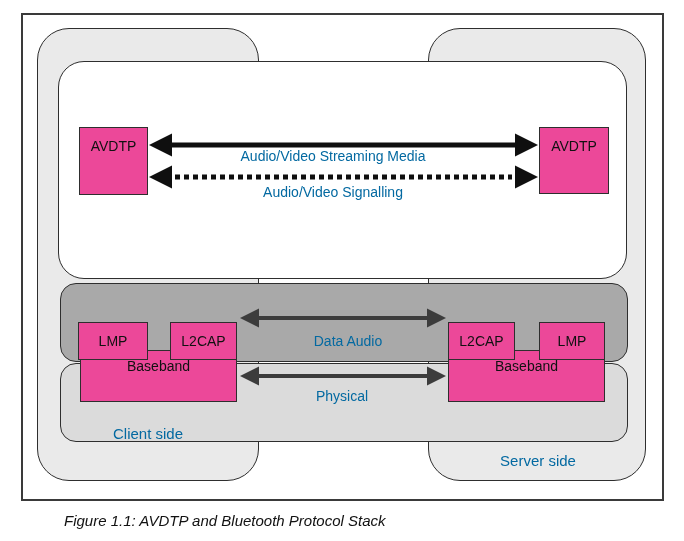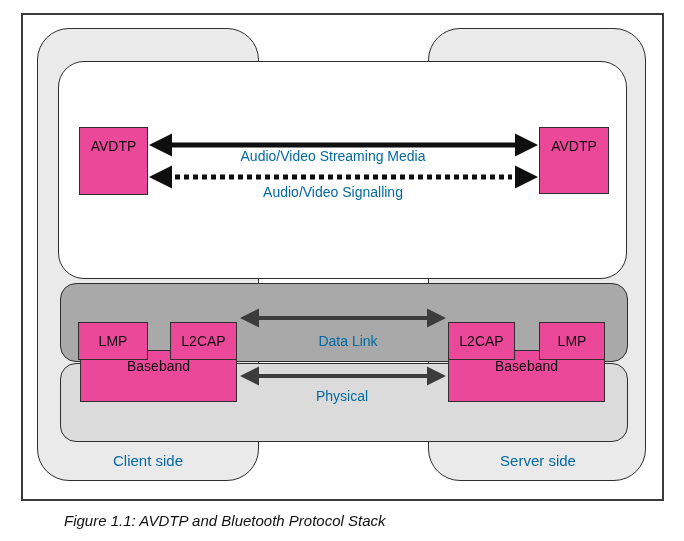--- a/index.html
+++ b/index.html
@@ -86,21 +86,21 @@
     color: #0369a1;
     white-space: nowrap;
     transform: translateX(-50%);
     line-height: 1;
   }
   .lbl.streaming  { left: 333px; top: 149px; }
   .lbl.signalling { left: 333px; top: 185px; }
   .lbl.datalink   { left: 348px; top: 334px; }
   .lbl.physical   { left: 342px; top: 389px; }
   .lbl.side-label { font-size: 15px; }
-  .lbl.client-side { left: 148px; top: 453px; }
+  .lbl.client-side { left: 148px; top: 426px; }
   .lbl.server-side { left: 538px; top: 453px; }
 
   .caption {
     position: absolute;
     left: 20px; top: 512px;
     font-size: 15px;
     font-style: italic;
     color: #111111;
     white-space: nowrap;
     margin-left: 44px;
@@ -154,21 +154,21 @@
 
     <g>
       <line x1="256" y1="376" x2="430" y2="376" stroke="#3c3c3c" stroke-width="4"></line>
       <polygon points="240,376 259,366.5 259,385.5" fill="#3c3c3c"></polygon>
       <polygon points="446,376 427,366.5 427,385.5" fill="#3c3c3c"></polygon>
     </g>
   </svg>
 
   <div class="lbl streaming">Audio/Video Streaming Media</div>
   <div class="lbl signalling">Audio/Video Signalling</div>
-  <div class="lbl datalink">Data Link</div>
+  <div class="lbl datalink">Data Audio</div>
   <div class="lbl physical">Physical</div>
 
   <div class="lbl side-label client-side">Client side</div>
   <div class="lbl side-label server-side">Server side</div>
 
   <div class="caption">Figure 1.1: AVDTP and Bluetooth Protocol Stack</div>
 
 </div>
 
 </body></html>

